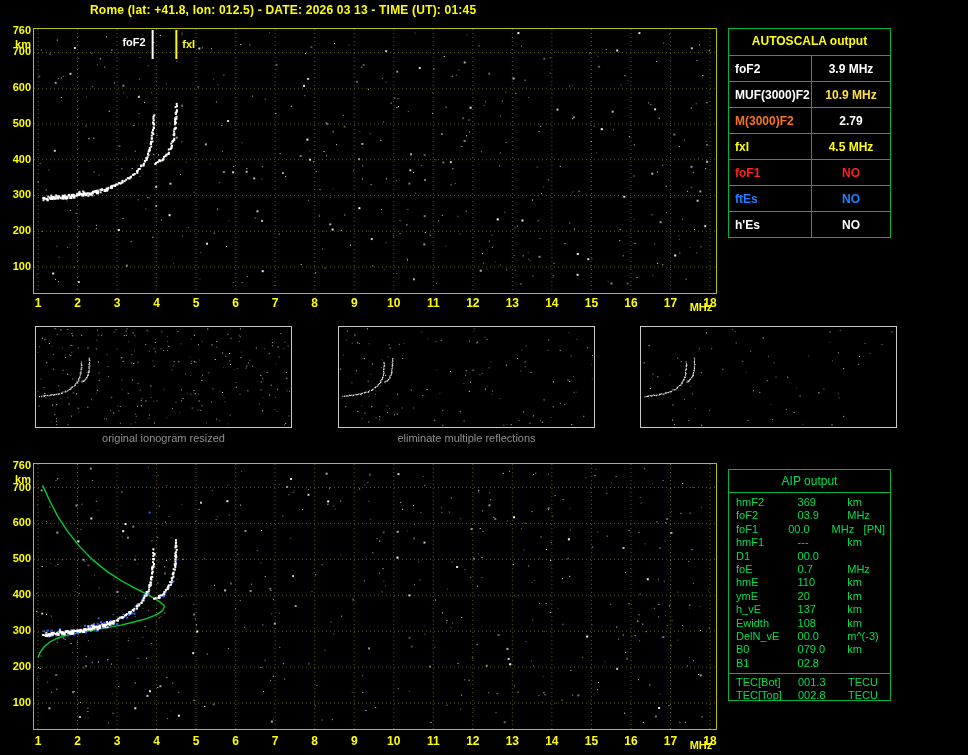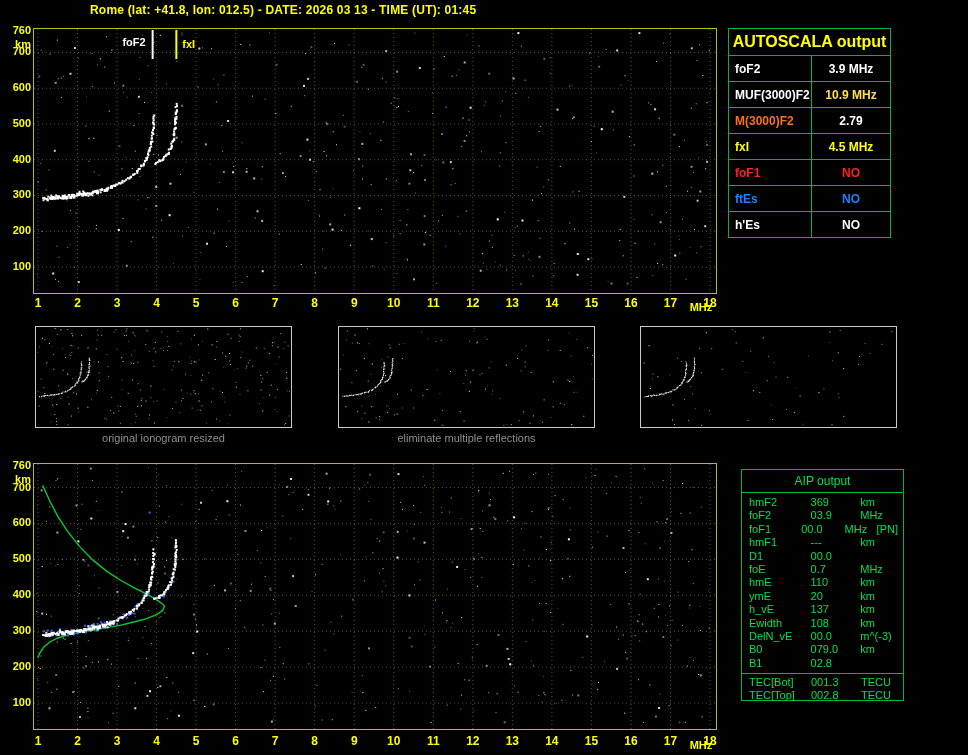--- a/index.html
+++ b/index.html
@@ -13,26 +13,26 @@
   #plot-top{left:33px;top:28px;width:684px;height:266px;}
   #plot-bottom{left:33px;top:463px;width:684px;height:267px;}
   .ytick{position:absolute;left:4px;width:27px;text-align:right;color:var(--yel);
          font-size:11px;font-weight:bold;line-height:12px;}
   .xtick{position:absolute;width:20px;text-align:center;color:var(--yel);font-size:12px;font-weight:bold;}
   .mhz{width:34px;font-size:11px;}
   .thumb{position:absolute;top:326px;width:257px;height:102px;background:#000;border:1px solid #c9c9c9;}
   .thumb svg{display:block;}
   .thumb-cap{position:absolute;top:432px;width:257px;text-align:center;color:#8f8f8f;font-size:11px;}
   #as-table{position:absolute;left:728px;top:28px;width:163px;border:1px solid var(--gb);background:#000;}
-  #as-header{height:26px;line-height:25px;text-align:center;color:var(--yel);font-weight:bold;font-size:16px;}
+  #as-header{height:26px;line-height:25px;text-align:center;color:var(--yel);font-weight:bold;font-size:12px;}
   .as-row{display:flex;align-items:stretch;height:26px;border-top:1px solid var(--gb);font-weight:bold;font-size:12px;}
   .as-label{width:82px;padding-left:6px;display:flex;align-items:center;}
   .as-value{flex:1;border-left:1px solid var(--gb);display:flex;align-items:center;justify-content:center;}
   #aip-table{position:absolute;left:728px;top:469px;width:163px;height:232px;border:1px solid var(--gb);
-             color:var(--gt);font-size:11px;background:#000;margin-left:13px;}
+             color:var(--gt);font-size:11px;background:#000;}
   #aip-header{height:23px;line-height:23px;text-align:center;border-bottom:1px solid var(--gb);font-size:12px;}
   #aip-rows{padding-top:3px;}
   .aip-row{display:flex;height:13.4px;line-height:13px;}
   .aip-name{width:69px;padding-left:7px;}
   .aip-val{width:42px;}
   .aip-unit{width:46px;padding-left:8px;}
   .aip-note{flex:1;text-align:right;padding-right:5px;}
   #aip-sep{border-top:1px solid var(--gb);margin-top:3px;}
   #aip-tec{padding-top:2px;}
 </style>

